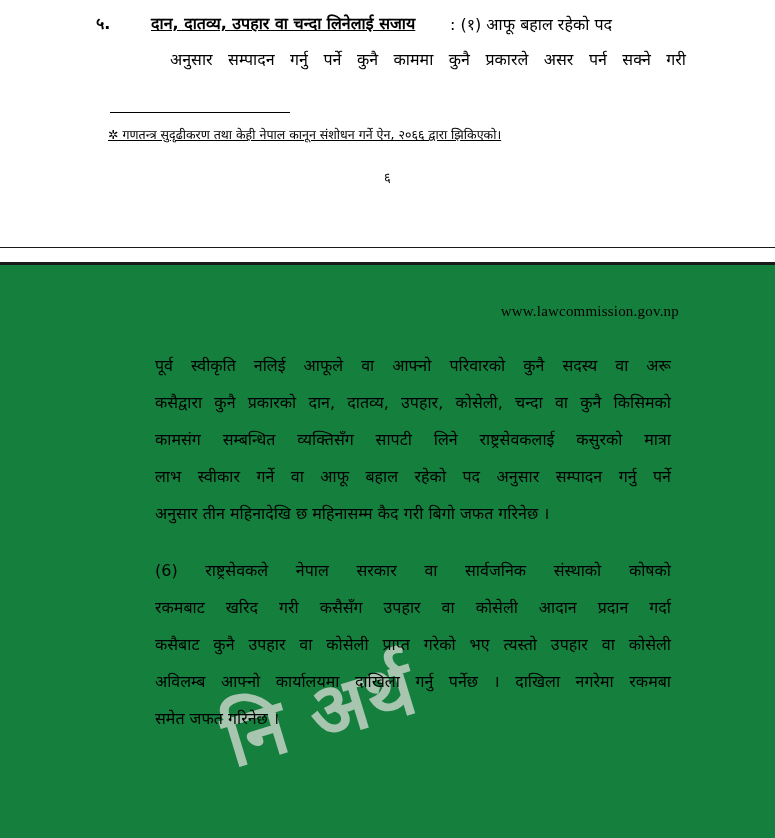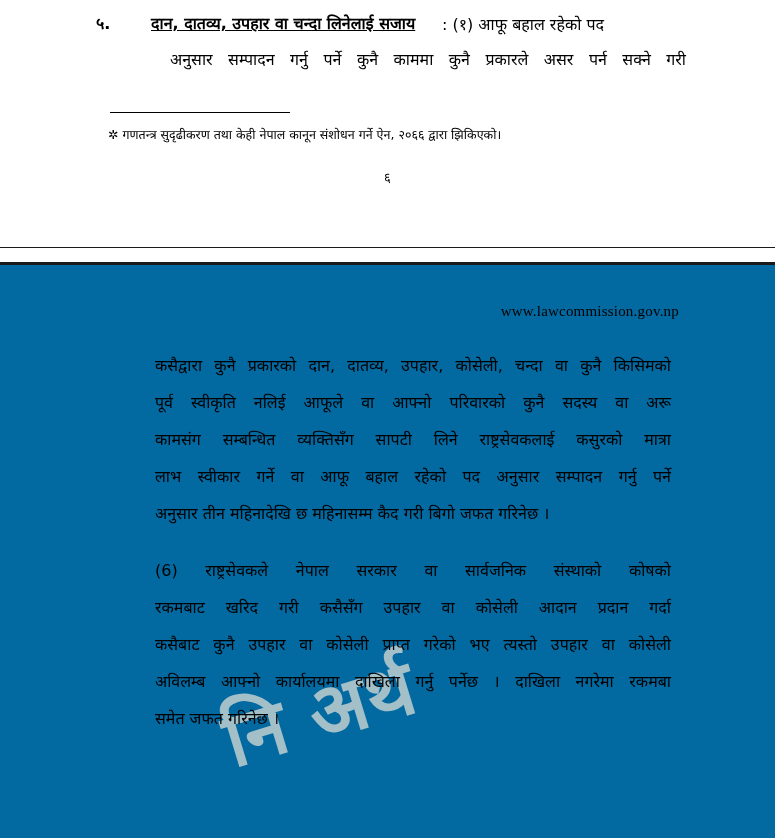--- a/index.html
+++ b/index.html
@@ -49,21 +49,21 @@
     left: 55px;
     top: 0;
     font-size: 16px;
     font-weight: bold;
     text-decoration: underline;
     white-space: nowrap;
     text-align: center;
   }
   .sec-after {
     position: absolute;
-    left: 346px;
+    left: 354px;
     top: 1px;
     font-size: 16px;
     white-space: nowrap;
     text-align: right;
   }
   .line-just {
     font-size: 16px;
     text-align: justify;
     text-align-last: justify;
     line-height: 1.0;
@@ -83,20 +83,21 @@
     height: 1px;
     background: #000000;
   }
   .footnote {
     position: absolute;
     left: 108px;
     top: 126px;
     width: 560px;
     font-size: 12.5px;
     white-space: nowrap;
+    text-decoration: underline;
   }
   .page-num-top {
     position: absolute;
     left: 0;
     top: 168px;
     width: 775px;
     text-align: center;
     font-size: 13px;
   }
   
@@ -124,21 +125,21 @@
     height: 3px;
     background: #1a1a1a;
   }
   
   .page-bottom {
     position: absolute;
     left: 0;
     top: 265px;
     width: 775px;
     height: 573px;
-    background: #0369a1;
+    background: #15803d;
     overflow: hidden;
   }
   .url {
     position: absolute;
     right: 96px;
     top: 38px;
     font-size: 15px;
     font-family: "Liberation Serif", serif;
     letter-spacing: 0.2px;
   }
@@ -201,22 +202,22 @@
   <div class="sep-band"></div>
   <div class="sep-line-b"></div>
 
   <div class="page-bottom">
 
     <div class="url">www.lawcommission.gov.np</div>
 
     <div class="watermark">नि अर्थ</div>
 
     <div class="body-block">
+      <div class="bl">पूर्व स्वीकृति नलिई आफूले वा आफ्नो परिवारको कुनै सदस्य वा अरू</div>
       <div class="bl">कसैद्वारा कुनै प्रकारको दान, दातव्य, उपहार, कोसेली, चन्दा वा कुनै किसिमको</div>
-      <div class="bl">पूर्व स्वीकृति नलिई आफूले वा आफ्नो परिवारको कुनै सदस्य वा अरू</div>
       <div class="bl">कामसंग सम्बन्धित व्यक्तिसँग सापटी लिने राष्ट्रसेवकलाई कसुरको मात्रा</div>
       <div class="bl">लाभ स्वीकार गर्ने वा आफू बहाल रहेको पद अनुसार सम्पादन गर्नु पर्ने</div>
       <div class="bl last">अनुसार तीन महिनादेखि छ महिनासम्म कैद गरी बिगो जफत गरिनेछ ।</div>
 
       <div class="para2">
         <div class="bl">(6) राष्ट्रसेवकले नेपाल सरकार वा सार्वजनिक संस्थाको कोषको</div>
         <div class="bl">रकमबाट खरिद गरी कसैसँग उपहार वा कोसेली आदान प्रदान गर्दा</div>
         <div class="bl">कसैबाट कुनै उपहार वा कोसेली प्राप्त गरेको भए त्यस्तो उपहार वा कोसेली</div>
         <div class="bl">अविलम्ब आफ्नो कार्यालयमा दाखिला गर्नु पर्नेछ । दाखिला नगरेमा रकमबा</div>
         <div class="bl last">समेत जफत गरिनेछ ।</div>

